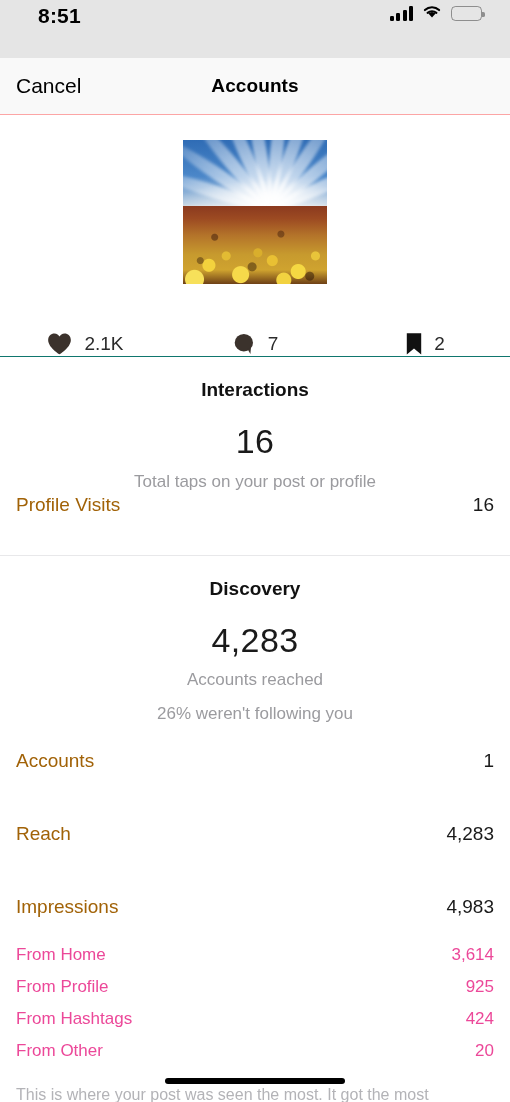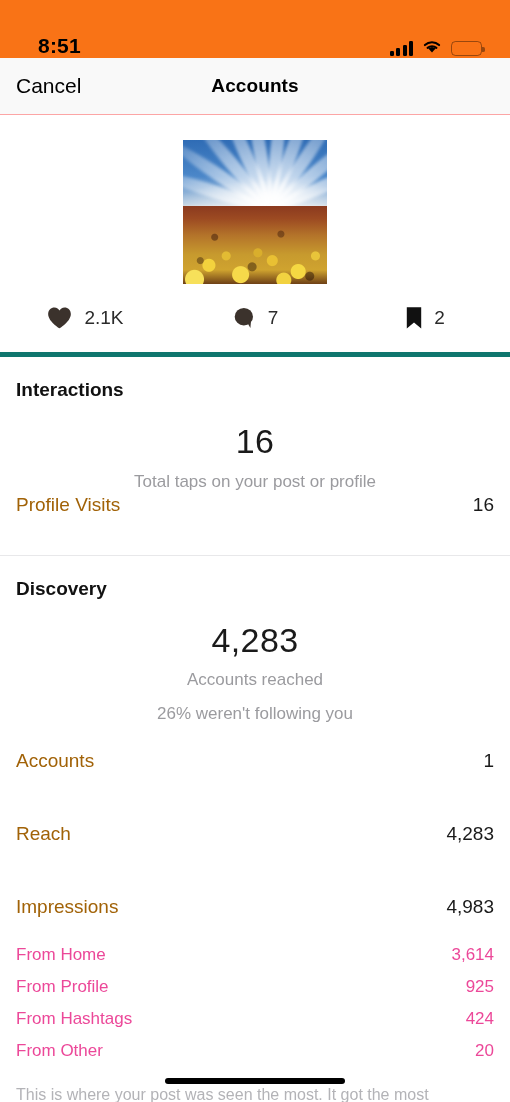--- a/index.html
+++ b/index.html
@@ -16,25 +16,25 @@
     position: relative;
     width: 510px;
     height: 1102px;
     background: #ffffff;
     overflow: hidden;
   }
 
   
   .status-bar {
     height: 58px;
-    background: #f97316;
-    display: flex;
-    align-items: flex-end;
+    background: #e5e5e5;
+    display: flex;
+    align-items: flex-start;
     justify-content: space-between;
-    padding: 17px 28px 0 38px;
+    padding: 4px 28px 0 38px;
   }
   .status-time {
     font-size: 21px;
     font-weight: bold;
     color: #000;
     letter-spacing: 0.2px;
   }
   .status-icons {
     display: flex;
     align-items: center;
@@ -171,23 +171,23 @@
       radial-gradient(circle at 22% 40%, rgba(60,26,10,0.5) 0 3px, transparent 4px),
       radial-gradient(circle at 68% 36%, rgba(60,26,10,0.45) 0 3px, transparent 4px),
       radial-gradient(circle at 48% 78%, rgba(40,18,6,0.45) 0 4px, transparent 5px),
       radial-gradient(circle at 88% 90%, rgba(40,18,6,0.5) 0 4px, transparent 5px),
       radial-gradient(circle at 12% 70%, rgba(40,18,6,0.4) 0 3px, transparent 4px);
   }
 
   
   .stats-row {
     display: flex;
-    align-items: center;
+    align-items: flex-end;
     height: 73px;
-    border-bottom: 5px solid #0f766e;
+    border-bottom: 1px solid #0f766e;
   }
   .stat {
     flex: 1;
     display: flex;
     align-items: center;
     justify-content: center;
     gap: 11px;
   }
   .stat .icon { display: flex; align-items: center; }
   .stat .val {
@@ -198,20 +198,21 @@
 
   
   .section { padding: 0 16px; }
   .section.bordered { border-bottom: 1px solid #e8e8ea; }
 
   .section-title {
     font-size: 19px;
     font-weight: bold;
     color: #111;
     padding-top: 22px;
+    text-align: center;
   }
 
   .big-stat { text-align: center; padding-top: 22px; }
   .big-number {
     font-size: 34px;
     font-weight: 300;
     color: #1a1a1a;
     line-height: 1.08;
     letter-spacing: 0.4px;
   }

